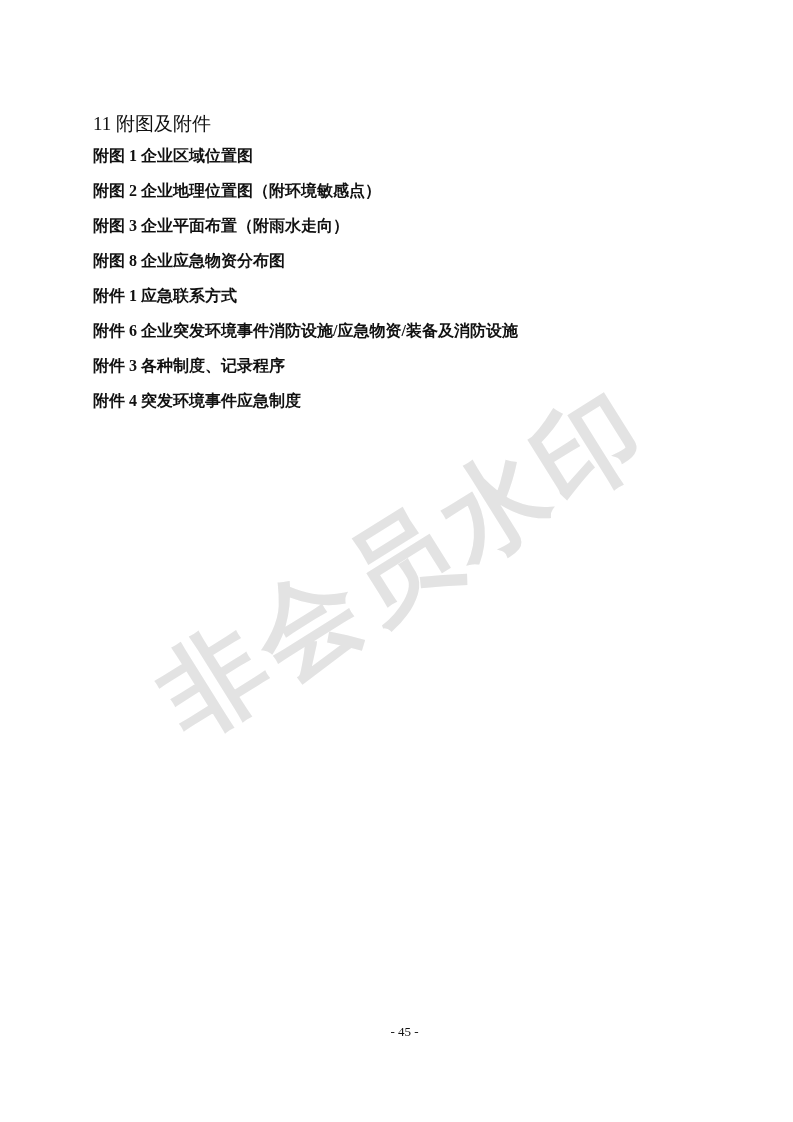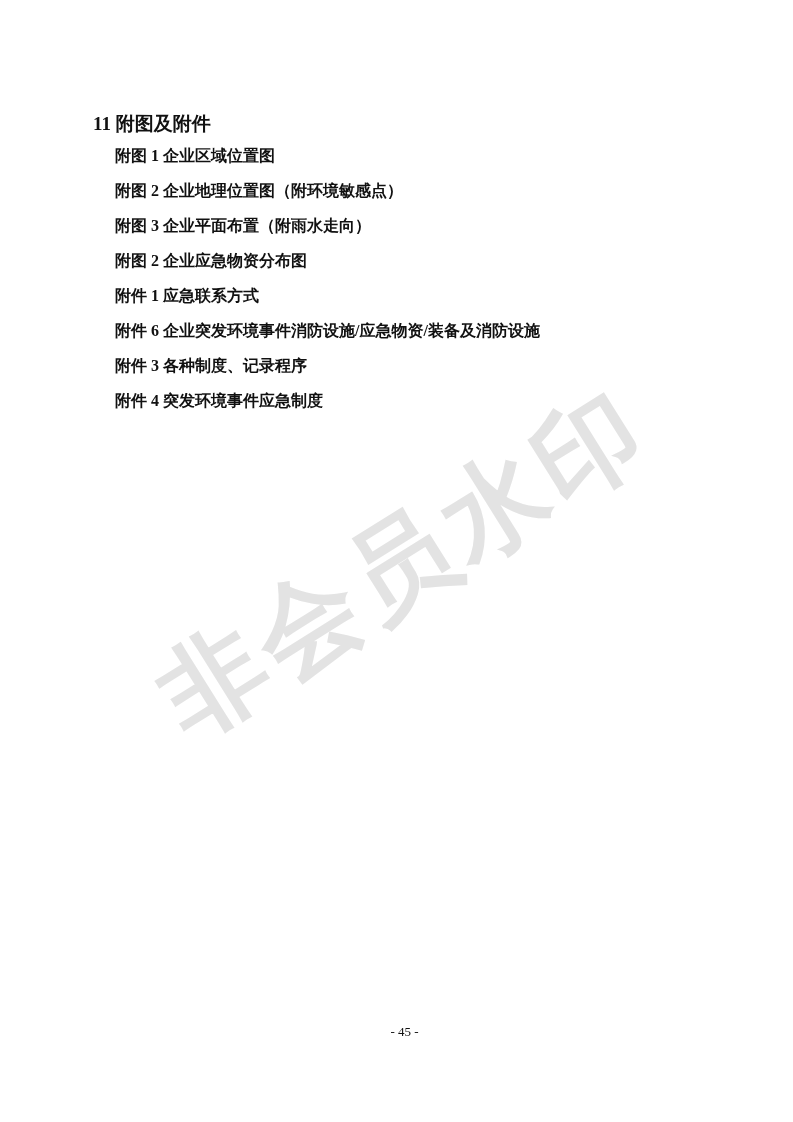--- a/index.html
+++ b/index.html
@@ -33,35 +33,34 @@
   }
   .content {
     position: relative;
     z-index: 1;
   }
   .heading {
     position: absolute;
     left: 93px;
     top: 98px;
     font-size: 19px;
-    font-weight: 700;
+    font-weight: 400;
     white-space: nowrap;
   }
   .list {
     position: absolute;
     left: 93px;
     top: 138px;
     width: 640px;
   }
   .list-item {
     font-size: 16px;
     font-weight: 700;
     line-height: 35px;
     white-space: nowrap;
-    margin-left: 22px;
   }
   .footer {
     position: absolute;
     left: 0;
     right: 0;
     top: 1024px;
     text-align: center;
     font-size: 13px;
     color: #111111;
     margin-left: 16px;
@@ -75,21 +74,21 @@
   <div class="watermark">非会员水印</div>
 
   <div class="content">
 
     <h1 class="heading">11 附图及附件</h1>
 
     <div class="list">
       <div class="list-item">附图 1 企业区域位置图</div>
       <div class="list-item">附图 2 企业地理位置图（附环境敏感点）</div>
       <div class="list-item">附图 3 企业平面布置（附雨水走向）</div>
-      <div class="list-item">附图 2 企业应急物资分布图</div>
+      <div class="list-item">附图 8 企业应急物资分布图</div>
       <div class="list-item">附件 1 应急联系方式</div>
       <div class="list-item">附件 6 企业突发环境事件消防设施/应急物资/装备及消防设施</div>
       <div class="list-item">附件 3 各种制度、记录程序</div>
       <div class="list-item">附件 4 突发环境事件应急制度</div>
     </div>
 
     <div class="footer">- 45 -</div>
 
   </div>
 

